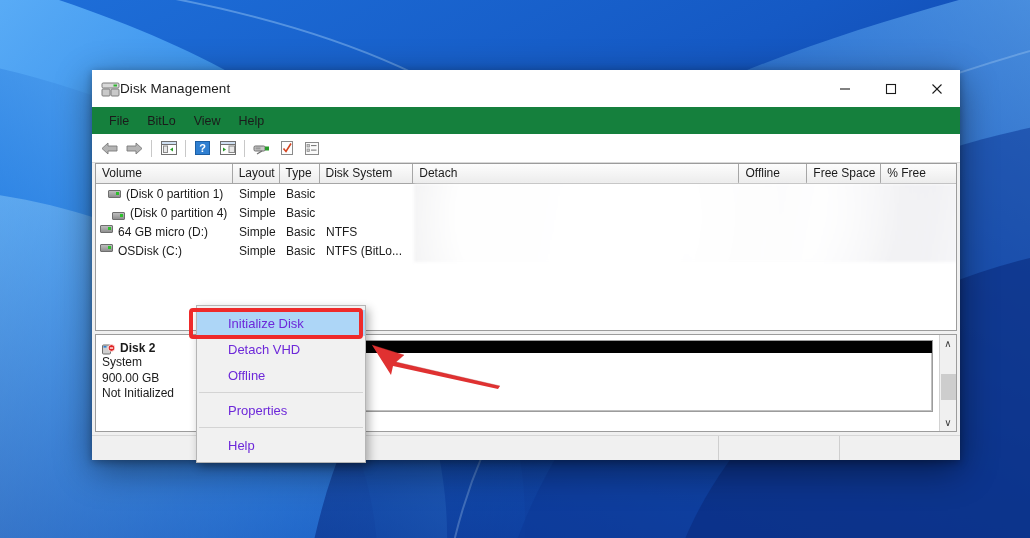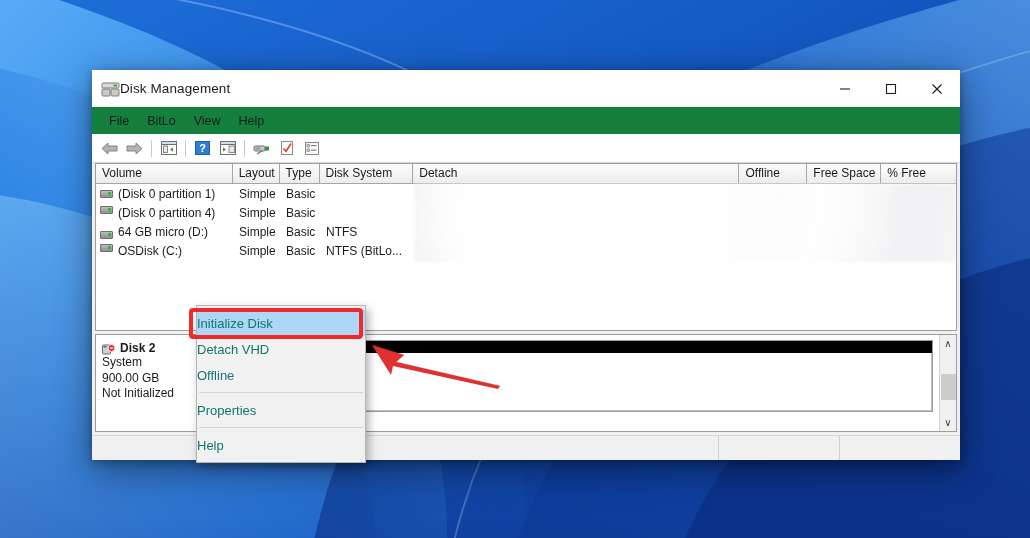--- a/index.html
+++ b/index.html
@@ -91,21 +91,21 @@
 
   
   .statusbar{position:absolute;left:0;bottom:0;width:868px;height:25px;background:#f0f0f0;
              border-top:1px solid #d7d7d7;box-sizing:border-box;display:flex;}
   .sb-main{flex:1;}
   .sb-cell{width:120px;border-left:1px solid #cfcfcf;}
 
   
   #ctxmenu{position:absolute;left:196px;top:305px;width:168px;background:#f1f1f1;
            border:1px solid #b5b5b5;box-shadow:3px 4px 9px rgba(0,0,0,.30);padding:4px 0 4px 0;}
-  .mi{height:26px;display:flex;align-items:center;font-size:13px;color:#0f766e;}
+  .mi{height:26px;display:flex;align-items:center;padding-left:31px;font-size:13px;color:#6d28d9;}
   .mi.sel{background:#add6f7;}
   .mi-sep{height:1px;background:#d4d4d4;margin:4px 2px;}
 
   
   #redbox{position:absolute;left:189px;top:308px;width:174px;height:31px;
           border:4px solid #ee2a2a;border-radius:4px;box-sizing:border-box;pointer-events:none;}
   #redarrow{position:absolute;left:360px;top:333px;width:145px;height:56px;pointer-events:none;}
 </style>
 </head>
 <body>
@@ -258,39 +258,39 @@
       <div class="vh" style="width:40px">Type</div>
       <div class="vh" style="width:94px">Disk System</div>
       <div class="vh" style="width:327px">Detach</div>
       <div class="vh" style="width:68px">Offline</div>
       <div class="vh" style="width:74px">Free Space</div>
       <div class="vh" style="width:75px;border-right:none">% Free</div>
     </div>
 
     <div class="vol-rows">
       <div class="vrow">
-        <div class="vc" style="width:137px;display:flex;align-items:center;padding-left:0">
+        <div class="vc" style="width:137px;display:flex;align-items:center;padding-left:8px">
           <span class="vicon"></span>
           <span>(Disk 0 partition 1)</span>
         </div>
         <div class="vc" style="width:47px">Simple</div>
         <div class="vc" style="width:40px">Basic</div>
         <div class="vc" style="width:94px"></div>
       </div>
       <div class="vrow">
-        <div class="vc" style="width:137px;display:flex;align-items:flex-start;padding-left:0">
+        <div class="vc" style="width:137px;display:flex;align-items:flex-end;padding-left:12px">
           <span class="vicon"></span>
           <span>(Disk 0 partition 4)</span>
         </div>
         <div class="vc" style="width:47px">Simple</div>
         <div class="vc" style="width:40px">Basic</div>
         <div class="vc" style="width:94px"></div>
       </div>
       <div class="vrow">
-        <div class="vc" style="width:137px;display:flex;align-items:flex-end;padding-left:0">
+        <div class="vc" style="width:137px;display:flex;align-items:flex-start;padding-left:0">
           <span class="vicon"></span>
           <span>64 GB micro (D:)</span>
         </div>
         <div class="vc" style="width:47px">Simple</div>
         <div class="vc" style="width:40px">Basic</div>
         <div class="vc" style="width:94px">NTFS</div>
       </div>
       <div class="vrow">
         <div class="vc" style="width:137px;display:flex;align-items:flex-start;padding-left:0">
           <span class="vicon"></span>

